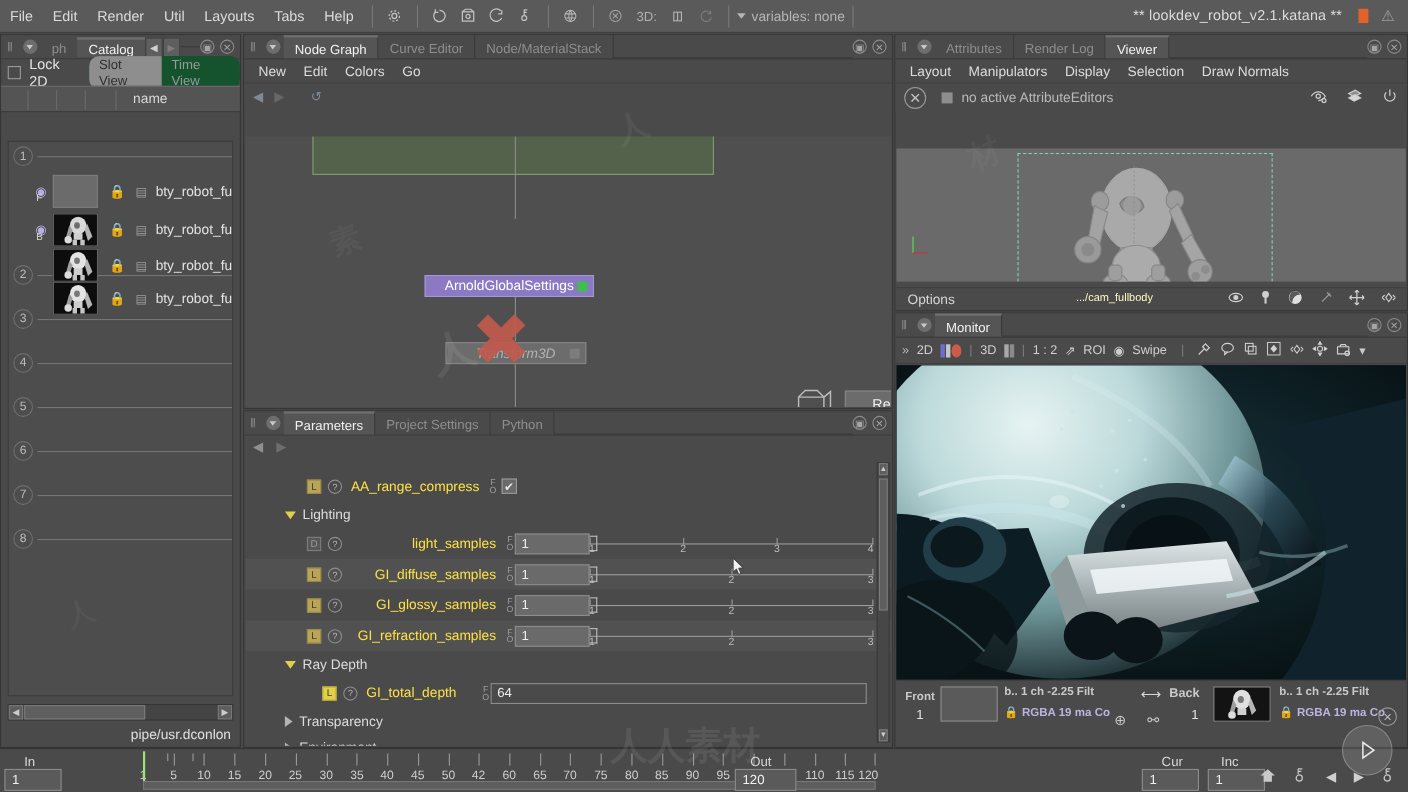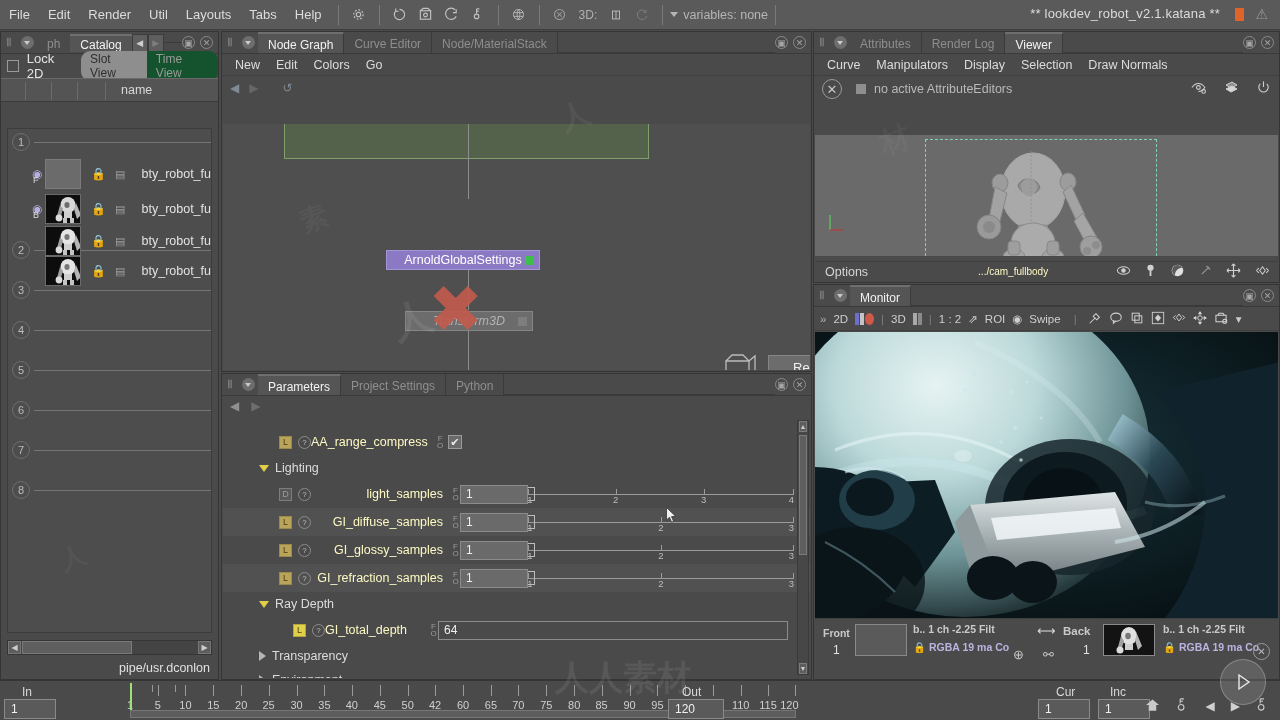--- a/index.html
+++ b/index.html
@@ -91,21 +91,21 @@
     border:1px solid #6e6e6e; color:#bdbdbd; font-size:11px;
     display:flex;align-items:center;justify-content:center;
   }
   .catitem { position:absolute; left:24px; right:0; height:30px; display:flex; align-items:center;}
   .eye { width:15px; color:#b9aee4; font-size:12px; position:relative;}
   .eye .fb{position:absolute;left:1px;top:8px;font-size:9px;color:#d8d8d8;}
   .thumb { width:46px;height:30px; background:#111; border:1px solid #6a6a6a; margin-left:2px; overflow:hidden; position:relative;}
   .thumb.empty{background:#6b6b6b;border-color:#7c7c7c;}
   .lockico{color:#9a86d8;margin-left:10px;font-size:12px;}
   .diskico{color:#9e9e9e;margin-left:9px;font-size:11px;}
-  .catname{margin-left:16px;font-size:12.5px;color:#e2e2e2;white-space:nowrap;}
+  .catname{margin-left:8px;font-size:12.5px;color:#e2e2e2;white-space:nowrap;}
   .cat-hscroll{position:absolute;left:6px;right:6px;bottom:24px;height:15px;background:#444;border:1px solid #353535;display:flex;align-items:center;}
   .cat-hscroll .arw{width:13px;height:13px;background:#5d5d5d;border:1px solid #777;display:flex;align-items:center;justify-content:center;font-size:8px;color:#ccc;}
   .cat-hscroll .thumbh{width:110px;height:13px;background:#5f5f5f;border:1px solid #7a7a7a;margin-left:1px;}
   .cat-foot{position:absolute;right:8px;bottom:4px;font-size:12.5px;color:#e0e0e0;}
 
   
   #nodegraph { left:221px; top:31px; width:591px; height:341px; background:#4a4a4a;}
   .ng-toolbar { height:24px; display:flex; align-items:center; gap:10px; padding-left:8px; background:#4a4a4a; position:relative;}
   .ng-toolbar .ic{color:#7f8a94;font-size:12px;}
   .ng-canvas { position:absolute; left:1px; right:1px; top:92px; bottom:1px; background:#4f4f4f; overflow:hidden;}
@@ -126,21 +126,21 @@
 
   
   #params { left:221px; top:373px; width:591px; height:307px; background:#4a4a4a;}
   .p-nav{height:20px;display:flex;align-items:center;gap:12px;padding-left:8px;color:#8f8f8f;font-size:10px;}
   .p-body{position:absolute;left:1px;right:1px;top:44px;bottom:1px;background:#4a4a4a;overflow:hidden;}
   .prow{height:28px;display:flex;align-items:center;position:relative;}
   .prow.alt{background:#515151;}
   .lbadge{width:13px;height:13px;border:1px solid #9a8a4a;background:#b9a45a;color:#4a4012;font-size:9px;display:flex;align-items:center;justify-content:center;margin-left:56px;}
   .lbadge.dim{background:#585858;border-color:#7d7d7d;color:#9a9a9a;}
   .qico{width:13px;height:13px;border-radius:50%;border:1px solid #8d8d8d;color:#bdbdbd;font-size:8px;display:flex;align-items:center;justify-content:center;margin-left:6px;}
-  .plabel{font-size:12.5px;color:#fef9c3;white-space:nowrap;}
+  .plabel{font-size:12.5px;color:#fde047;margin-left:8px;white-space:nowrap;}
   .fstack{margin-left:8px;color:#9b9b9b;font-size:8px;line-height:7px;text-align:center;width:9px;}
   .pfield{height:19px;background:#6a6a6a;border:1px solid #8c8c8c;color:#efefef;font-size:12px;display:flex;align-items:center;padding-left:5px;}
   .pcheck{width:14px;height:14px;background:#6a6a6a;border:1px solid #9a9a9a;color:#e8e8e8;font-size:11px;display:flex;align-items:center;justify-content:center;}
   .slider{position:relative;height:19px;flex:1;margin-right:16px;}
   .slider .axis{position:absolute;left:0;right:0;top:9px;height:1px;background:#9b9b9b;}
   .slider .tick{position:absolute;top:4px;width:1px;height:6px;background:#9b9b9b;}
   .slider .tlab{position:absolute;top:9px;font-size:9.5px;color:#bdbdbd;transform:translateX(-50%);}
   .slider .handle{position:absolute;left:0;top:2px;width:7px;height:14px;border:1px solid #bdbdbd;border-left:none;}
   .sect{height:24px;display:flex;align-items:center;padding-left:36px;font-size:12.5px;color:#dcdcdc;}
   .caret{width:0;height:0;margin-right:6px;}
@@ -638,21 +638,21 @@
       <div class="tab">Attributes</div>
       <div class="tab">Render Log</div>
       <div class="tab active">Viewer</div>
       <div class="tabfill"></div>
       <div class="tabbtns">
         <div class="b">▣</div>
         <div class="b">✕</div>
       </div>
     </div>
     <div class="submenu">
-      <div class="smi">Curve</div>
+      <div class="smi">Layout</div>
       <div class="smi">Manipulators</div>
       <div class="smi">Display</div>
       <div class="smi">Selection</div>
       <div class="smi">Draw Normals</div>
     </div>
     <div class="v-strip">
       <div class="bigX2">✕</div>
       <div style="width:10px;height:10px;background:#8e8e8e;margin-left:6px;"></div>
       <div style="font-size:12.5px;color:#b9b9b9;">no active AttributeEditors</div>
       <div class="v-icons" style="position:absolute;right:8px;gap:16px;">

